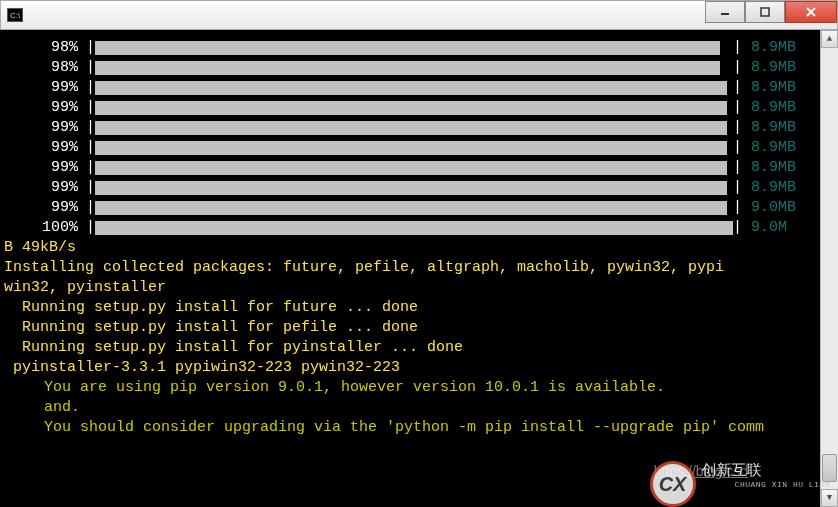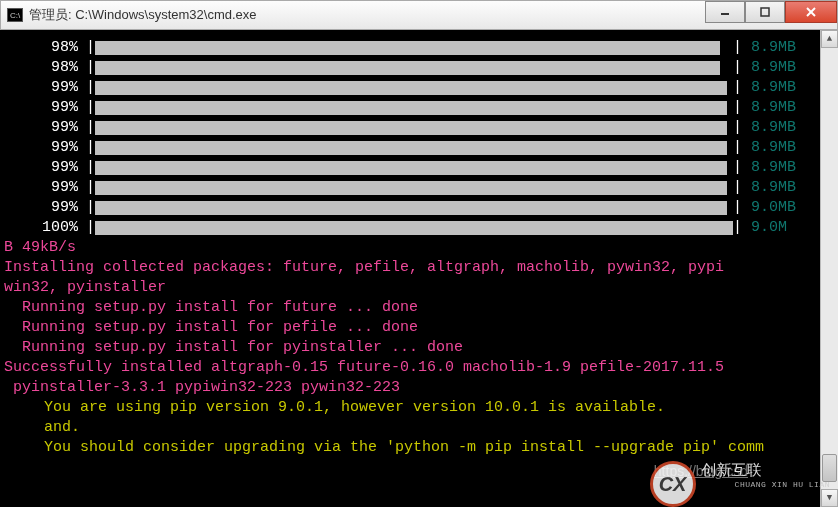--- a/index.html
+++ b/index.html
@@ -94,21 +94,21 @@
       height: 14px;
       background: #c0c0c0;
     }
     .bar-gap {
       display: inline-block;
     }
     .bar-size {
       color: #0f766e;
       white-space: pre;
     }
-    .text-line { color: #ec4899; white-space: pre-wrap; }
+    .text-line { color: #fde047; white-space: pre-wrap; }
     .yellow { color: #c8c800; margin-left: 40px; }
     .scrollbar {
       position: absolute;
       right: 0;
       top: 30px;
       width: 18px;
       height: calc(100% - 30px);
       background: #eaeaea;
       border-left: 1px solid #bbb;
       display: flex;
@@ -188,21 +188,20 @@
       font-size: 14px;
       font-family: sans-serif;
       text-decoration: underline;
     }
   </style>
 </head>
 <body>
 
 <div class="titlebar">
   <div class="titlebar-icon">C:\</div>
-  <div class="titlebar-text">管理员: C:\Windows\system32\cmd.exe</div>
   <div class="window-controls">
     <div class="wc-btn">
       <svg width="12" height="12">
           <line x1="2" y1="8" x2="10" y2="8" stroke="#333" stroke-width="2"></line>
         </svg>
     </div>
     <div class="wc-btn">
       <svg width="12" height="12">
           <rect x="2" y="2" width="8" height="8" fill="none" stroke="#333" stroke-width="1.5"></rect>
         </svg>
@@ -228,21 +227,20 @@
       <div class="progress-line"><span class="progress-pct">99%</span><span class="bar-wrap"><span class="bar-pipe">|</span><span class="bar-fill" style="width: 632px;"></span><span class="bar-gap" style="width: 6px;"></span><span class="bar-pipe">|</span><span class="bar-size"> 8.9MB</span></span></div>
       <div class="progress-line"><span class="progress-pct">99%</span><span class="bar-wrap"><span class="bar-pipe">|</span><span class="bar-fill" style="width: 632px;"></span><span class="bar-gap" style="width: 6px;"></span><span class="bar-pipe">|</span><span class="bar-size"> 9.0MB</span></span></div>
       <div class="progress-line"><span class="progress-pct">100%</span><span class="bar-wrap"><span class="bar-pipe">|</span><span class="bar-fill" style="width: 638px;"></span><span class="bar-gap" style="width: 0px;"></span><span class="bar-pipe">|</span><span class="bar-size"> 9.0M</span></span></div>
     </div>
   <div class="text-line">B 49kB/s</div>
   <div class="text-line">Installing collected packages: future, pefile, altgraph, macholib, pywin32, pypi</div>
   <div class="text-line">win32, pyinstaller</div>
   <div class="text-line">  Running setup.py install for future ... done</div>
   <div class="text-line">  Running setup.py install for pefile ... done</div>
   <div class="text-line">  Running setup.py install for pyinstaller ... done</div>
-  <div class="text-line">Successfully installed altgraph-0.15 future-0.16.0 macholib-1.9 pefile-2017.11.5</div>
   <div class="text-line"> pyinstaller-3.3.1 pypiwin32-223 pywin32-223</div>
   <div class="text-line yellow">You are using pip version 9.0.1, however version 10.0.1 is available.</div>
   <div class="text-line yellow">and.</div>
   <div class="text-line yellow">You should consider upgrading via the 'python -m pip install --upgrade pip' comm</div>
 </div>
 
 <div class="scrollbar">
   <div class="sb-btn">▲</div>
   <div class="sb-track">
     <div class="sb-thumb"></div>

